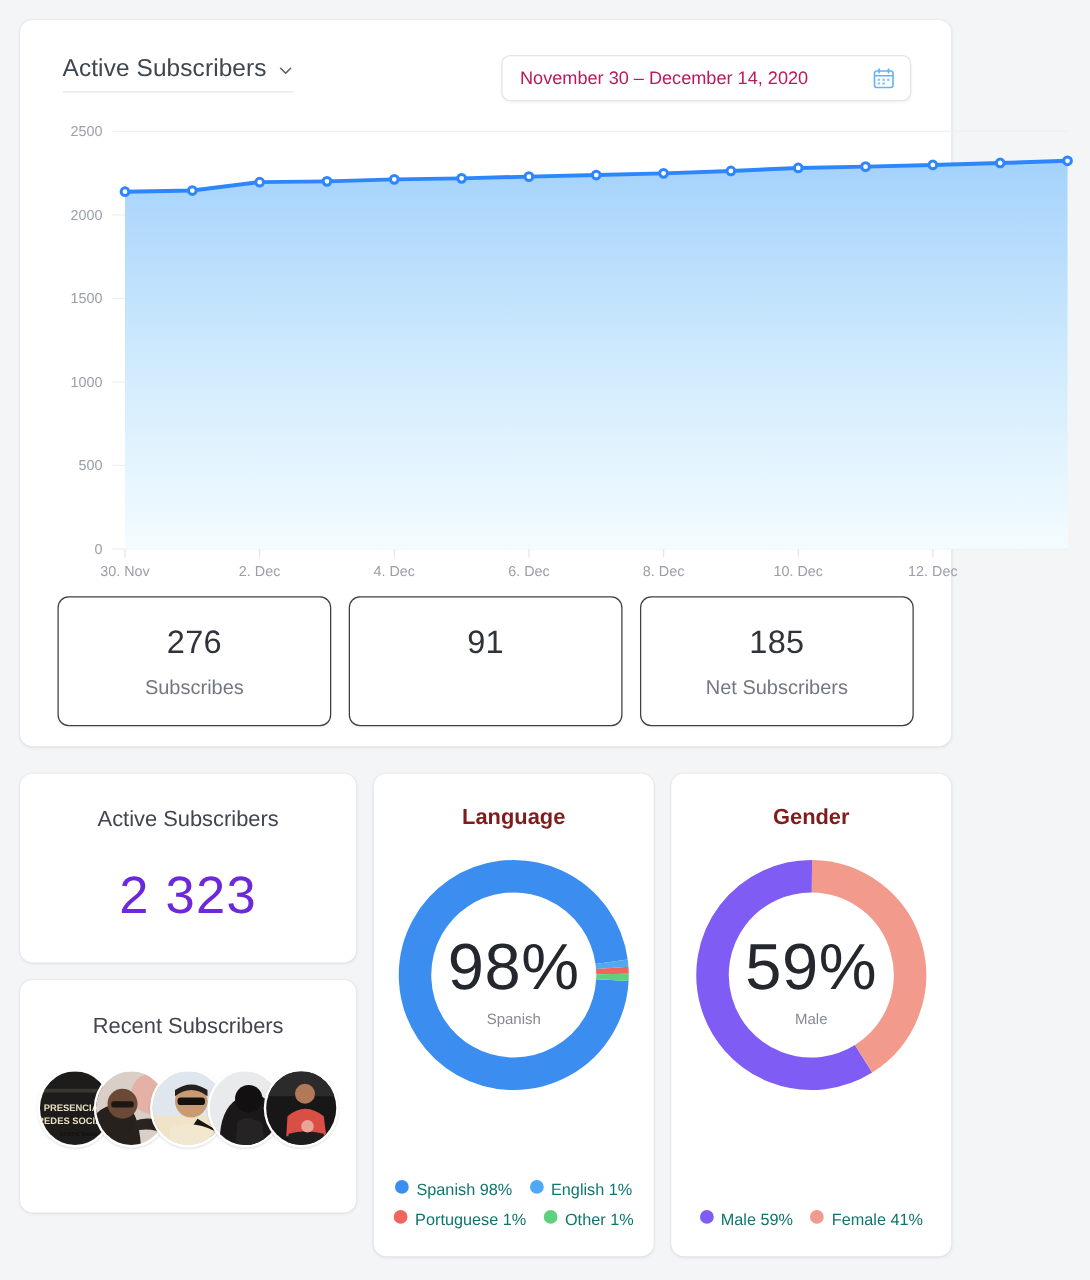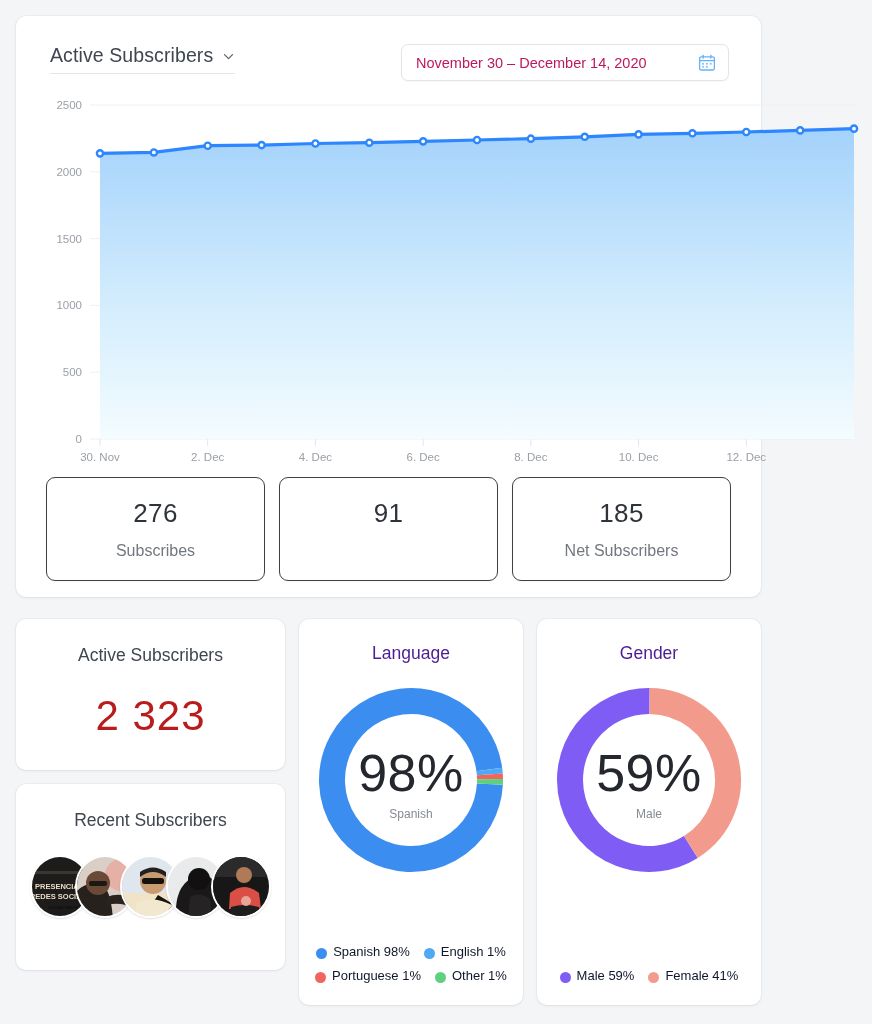--- a/index.html
+++ b/index.html
@@ -85,21 +85,21 @@
     display: flex;
     gap: 14px;
     margin-top: 22px;
     padding-bottom: 16px;
     align-items: flex-start;
   }
   .col-left { width: 269px; display: flex; flex-direction: column; gap: 14px; }
 
   .mini-card { padding: 26px 14px 30px 14px; text-align: center; }
   .mini-title { font-size: 17.5px; color: #3f4650; }
-  .big-number { font-size: 42px; color: #b91c1c; margin-top: 26px; letter-spacing: 1px; }
+  .big-number { font-size: 42px; color: #6d28d9; margin-top: 26px; letter-spacing: 1px; }
 
   .recent-card { padding: 26px 14px 52px 14px; text-align: center; }
   .avatars { display: flex; justify-content: center; margin-top: 24px; }
   .avatar {
     width: 63px; height: 63px;
     border-radius: 50%;
     border: 2px solid #fff;
     margin-left: -15px;
     background-size: cover;
     background-position: center;
@@ -112,41 +112,41 @@
 
   .donut-card {
     flex: 1;
     padding: 24px 12px 22px 12px;
     text-align: center;
     min-height: 386px;
     display: flex;
     flex-direction: column;
     align-items: center;
   }
-  .donut-title { font-size: 17.5px; color: #4c1d95; }
+  .donut-title { font-size: 17.5px; color: #7f1d1d; font-weight: bold; }
   .donut-wrap { position: relative; margin-top: 20px; }
   .donut-center {
     position: absolute;
     top: 0; left: 0; right: 0; bottom: 0;
     display: flex; flex-direction: column;
     align-items: center; justify-content: center;
   }
   .donut-pct { font-size: 52px; color: #24282e; font-weight: 400; letter-spacing: .5px; }
   .donut-sub { font-size: 12px; color: #858b93; margin-top: 4px; }
 
   .legend {
     margin-top: auto;
     padding-top: 22px;
     display: flex;
     flex-wrap: wrap;
     justify-content: center;
     gap: 9px 14px;
     max-width: 230px;
   }
-  .legend-item { display: inline-flex; align-items: flex-end; gap: 6px; font-size: 13px; color: #0f172a; }
+  .legend-item { display: inline-flex; align-items: flex-start; gap: 6px; font-size: 13px; color: #0f766e; }
   .legend-dot { width: 11px; height: 11px; border-radius: 50%; flex: none; }
 </style>
 </head>
 <body>
 
 <div class="page">
 
   <div class="card main-card">
 
     <div class="main-head">

